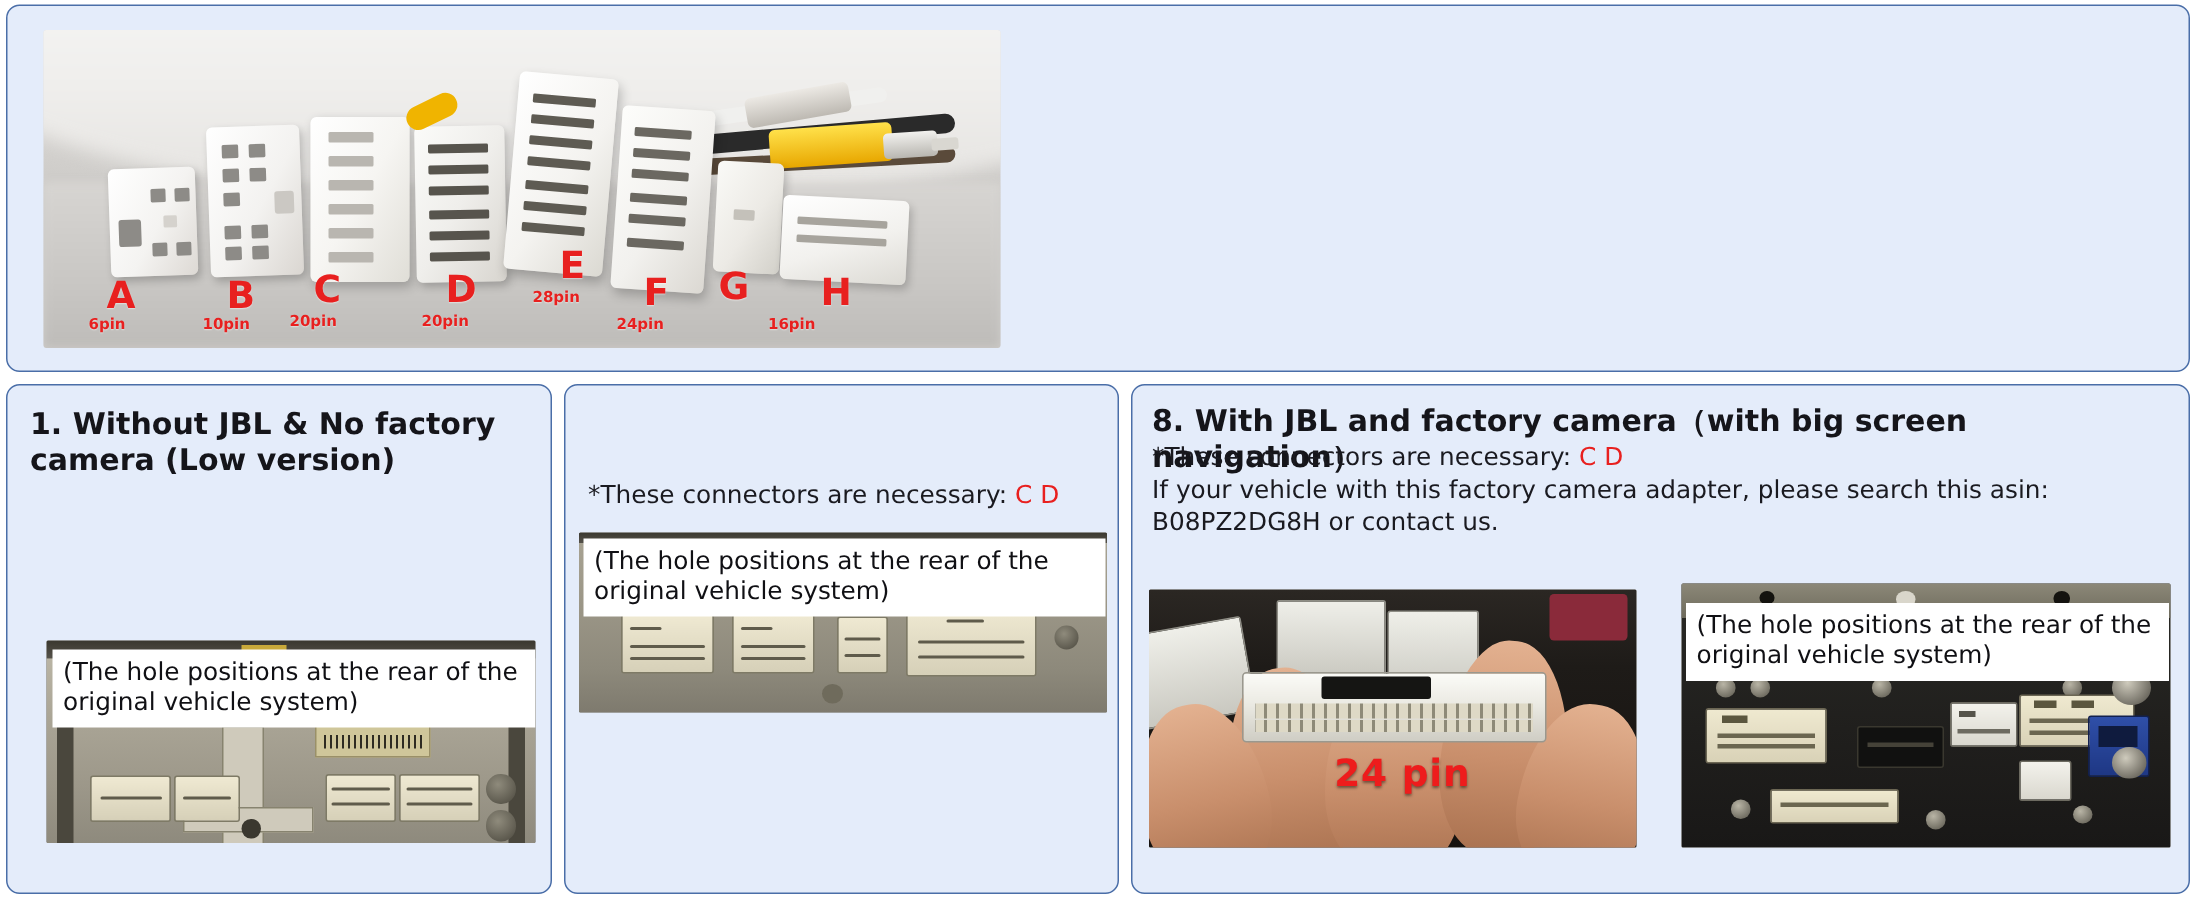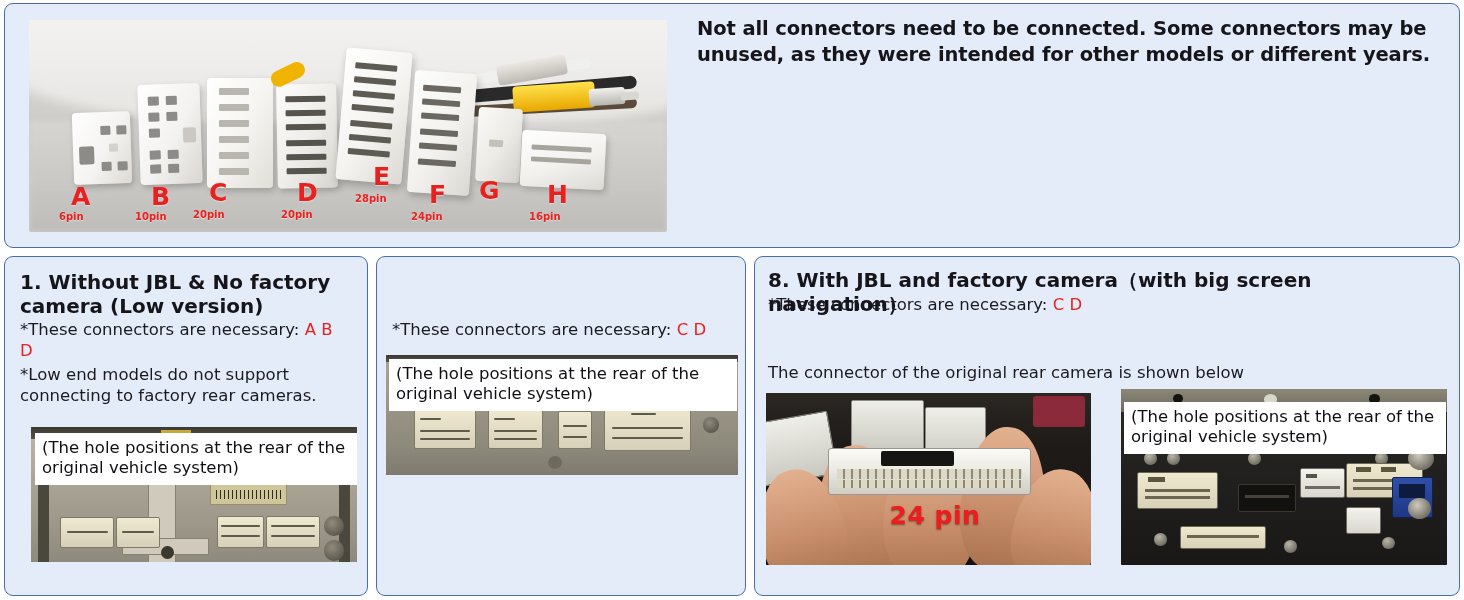--- a/index.html
+++ b/index.html
@@ -262,34 +262,29 @@
 
       <div class="plug-lbl plug-letter" style="left:344px;top:144px;">E</div>
       <div class="plug-lbl plug-pin" style="left:326px;top:174px;">28pin</div>
 
       <div class="plug-lbl plug-letter" style="left:400px;top:162px;">F</div>
       <div class="plug-lbl plug-pin" style="left:382px;top:192px;">24pin</div>
 
       <div class="plug-lbl plug-letter" style="left:450px;top:158px;">G</div>
 
       <div class="plug-lbl plug-letter" style="left:518px;top:162px;">H</div>
-      <div class="plug-lbl plug-pin" style="left:500px;top:192px;">16pin</div>
-    </div>
-
-    <div id="top-note">Not all connectors need to be connected. Some connectors may be unused, as they were intended for other models or different years.</div>
+      <div class="plug-lbl plug-pin" style="left:483px;top:192px;">16pin</div>
+    </div>
+
   </div>
 
   <div class="panel" id="panel1">
     <div class="p-title" style="position:absolute;left:15px;top:13px;width:320px;">1. Without JBL &amp; No factory camera (Low version)</div>
 
-    <div class="p-line" style="position:absolute;left:15px;top:63px;width:330px;">
-      <span>*These connectors are necessary: </span><span class="red">A B D</span>
-    </div>
-
-    <div class="p-line" style="position:absolute;left:15px;top:108px;width:335px;">*Low end models do not support connecting to factory rear cameras.</div>
+
 
     <div class="photo" style="left:26px;top:170px;width:326px;height:135px;">
       <div class="rear">
         <div class="frame-top"></div>
         <div class="metal"></div>
         <div style="position:absolute;left:2%;top:9%;width:3.5%;height:91%;background:#4a473d;"></div>
         <div style="position:absolute;right:2%;top:9%;width:3.5%;height:91%;background:#4a473d;"></div>
         <div style="position:absolute;left:40%;top:2%;width:9%;height:7%;background:#c8a93a;"></div>
         <div class="rail" style="left:36%;top:42%;width:8%;height:58%;"></div>
         <div class="rail" style="left:28%;top:82%;width:26%;height:11%;"></div>
@@ -357,22 +352,22 @@
     </div>
   </div>
 
   <div class="panel" id="panel3">
     <div class="p-title" style="position:absolute;left:13px;top:11px;width:680px;">8. With JBL and factory camera（with big screen navigation）</div>
 
     <div class="p-line" style="position:absolute;left:13px;top:38px;width:680px;">
       <span>*These connectors are necessary: </span><span class="red">C D</span>
     </div>
 
-
-    <div class="p-line" style="position:absolute;left:13px;top:106px;width:660px;">The connector of the original rear camera is shown below</div>
+    <div class="p-line" style="position:absolute;left:13px;top:60px;width:660px;">If your vehicle with this factory camera adapter, please search this asin: B08PZ2DG8H or contact us.</div>
+
 
     <div class="photo" style="left:11px;top:136px;width:325px;height:172px;">
       <div class="hand">
         <div class="bgplug" style="left:-4%;top:14%;width:24%;height:36%;transform:rotate(-10deg);"></div>
         <div class="bgplug" style="left:26%;top:4%;width:22%;height:30%;"></div>
         <div class="bgplug" style="left:49%;top:8%;width:18%;height:32%;"></div>
         <div style="position:absolute;right:2%;top:2%;width:16%;height:18%;background:#8a2a3a;border-radius:3px;"></div>
 
         <div class="finger" style="left:16%;top:30%;width:26%;height:78%;transform:rotate(-7deg);"></div>
         <div class="finger" style="left:-2%;top:44%;width:26%;height:70%;transform:rotate(-12deg);"></div>

